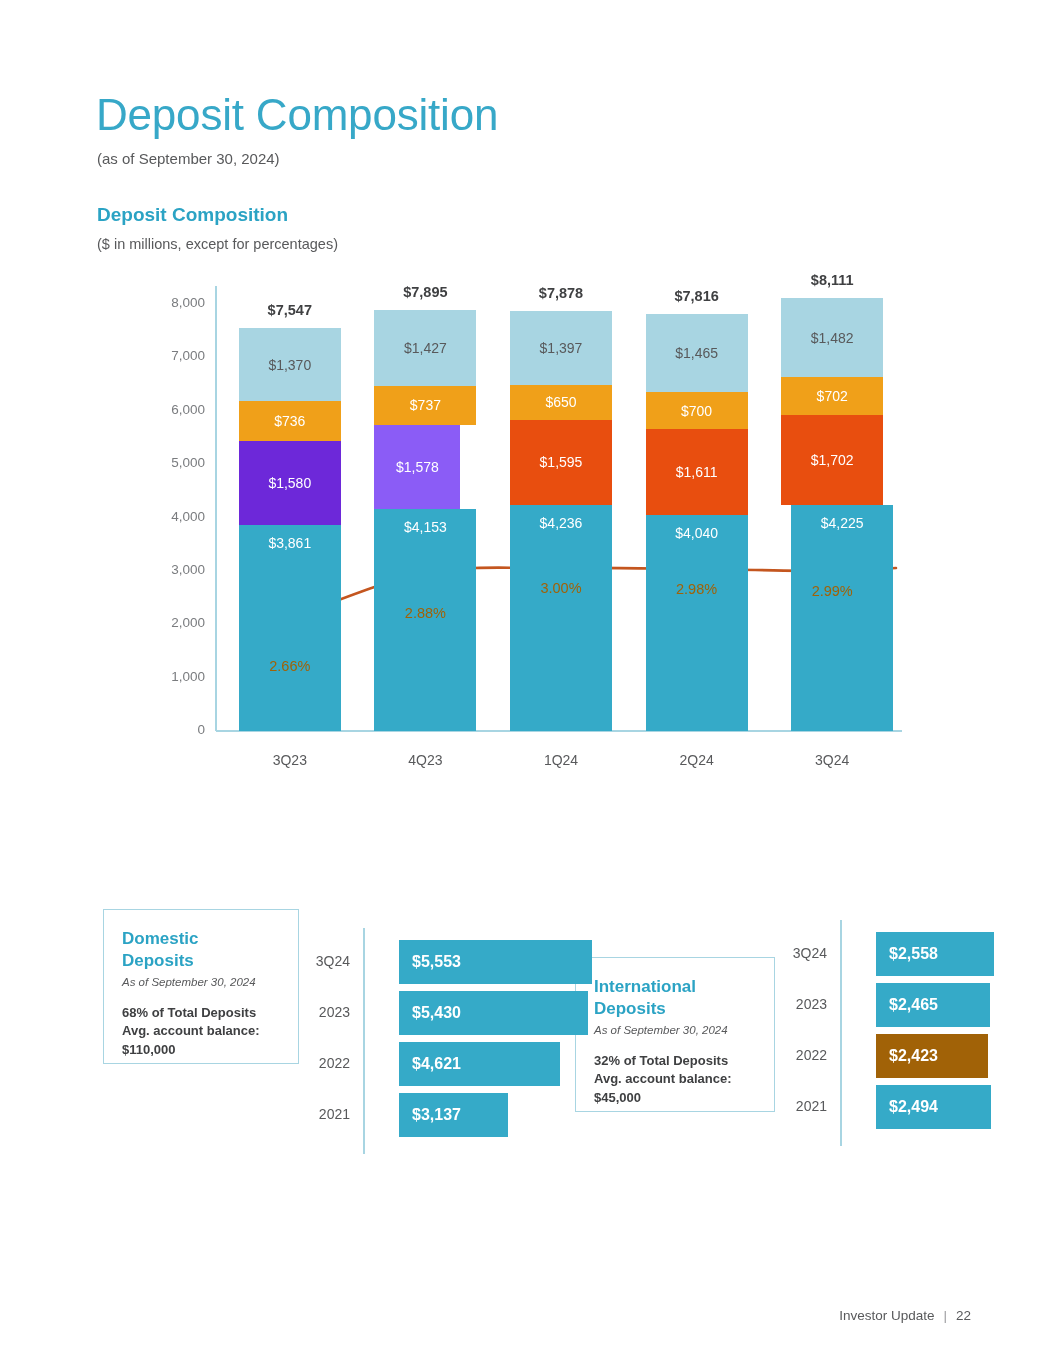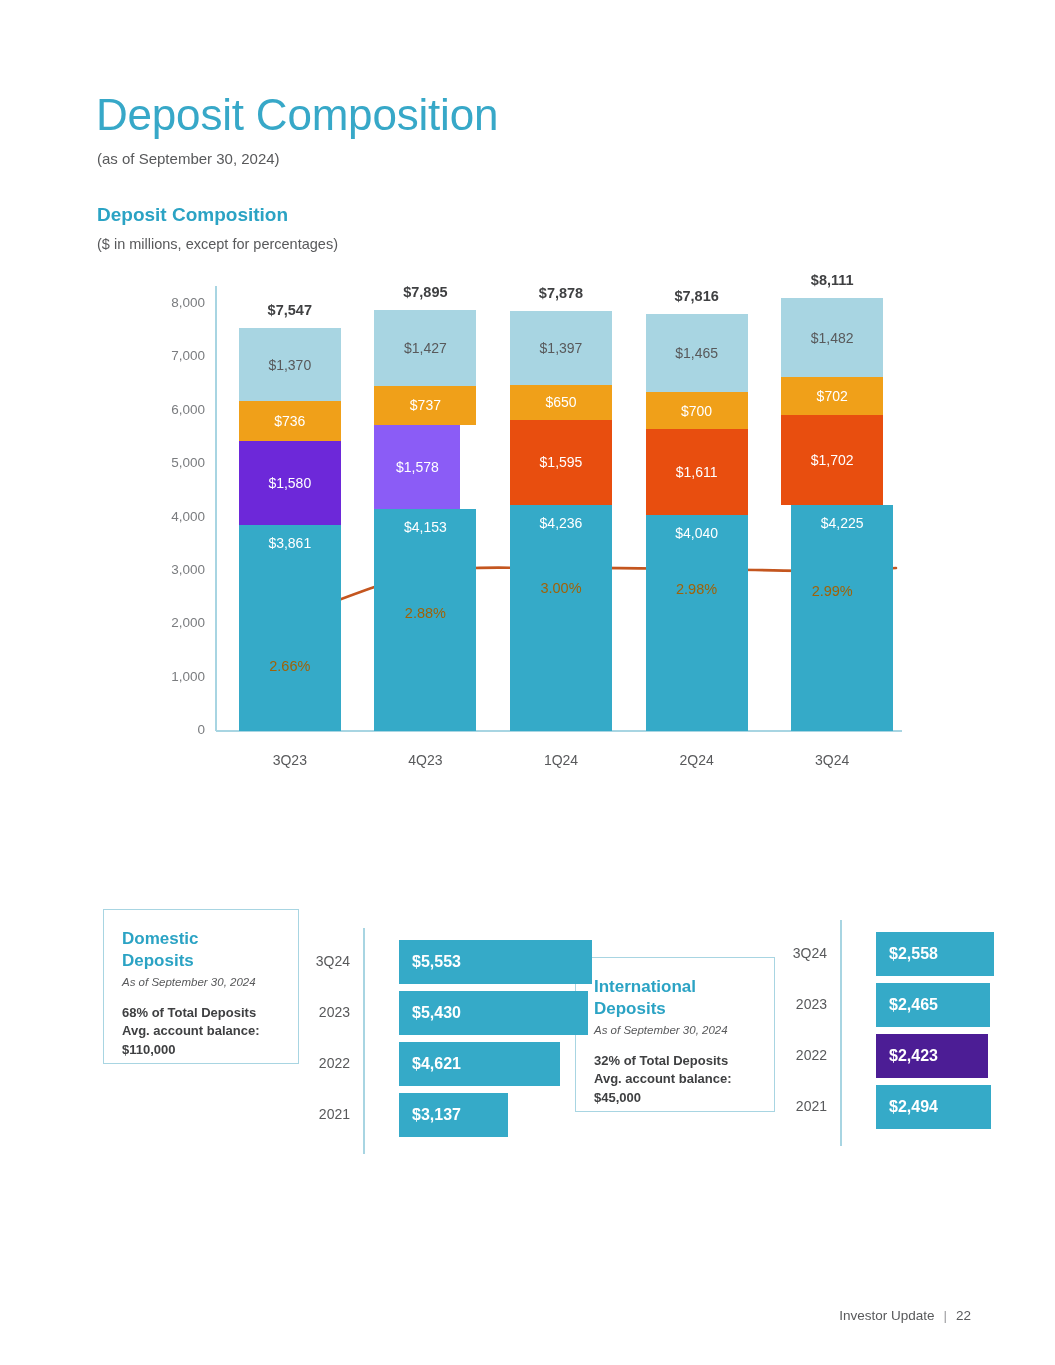--- a/index.html
+++ b/index.html
@@ -282,21 +282,21 @@
     <div class="hbar-cat" style="left: 290px; top: 1055px;">2022</div>
     <div class="hbar" style="left: 365px; top: 1093px; width: 109.03px; height: 44px; background: rgb(53, 170, 200);">$3,137</div>
     <div class="hbar-cat" style="left: 290px; top: 1106px;">2021</div>
   </div>
 <div id="international-bars">
     <div class="hbar-axis" style="left: 840px; top: 920px; height: 226px;"></div>
     <div class="hbar" style="left: 842px; top: 932px; width: 118px; height: 44px; background: rgb(53, 170, 200);">$2,558</div>
     <div class="hbar-cat" style="left: 767px; top: 945px;">3Q24</div>
     <div class="hbar" style="left: 842px; top: 983px; width: 113.71px; height: 44px; background: rgb(53, 170, 200);">$2,465</div>
     <div class="hbar-cat" style="left: 767px; top: 996px;">2023</div>
-    <div class="hbar" style="left: 842px; top: 1034px; width: 111.772px; height: 44px; background: #4c1d95;">$2,423</div>
+    <div class="hbar" style="left: 842px; top: 1034px; width: 111.772px; height: 44px; background: #a16207;">$2,423</div>
     <div class="hbar-cat" style="left: 767px; top: 1047px;">2022</div>
     <div class="hbar" style="left: 842px; top: 1085px; width: 115.048px; height: 44px; background: rgb(53, 170, 200);">$2,494</div>
     <div class="hbar-cat" style="left: 767px; top: 1098px;">2021</div>
   </div>
 
 <div class="footer">
   <span>Investor Update</span><span class="sep">|</span><span>22</span>
 </div>
 
 </body></html>

